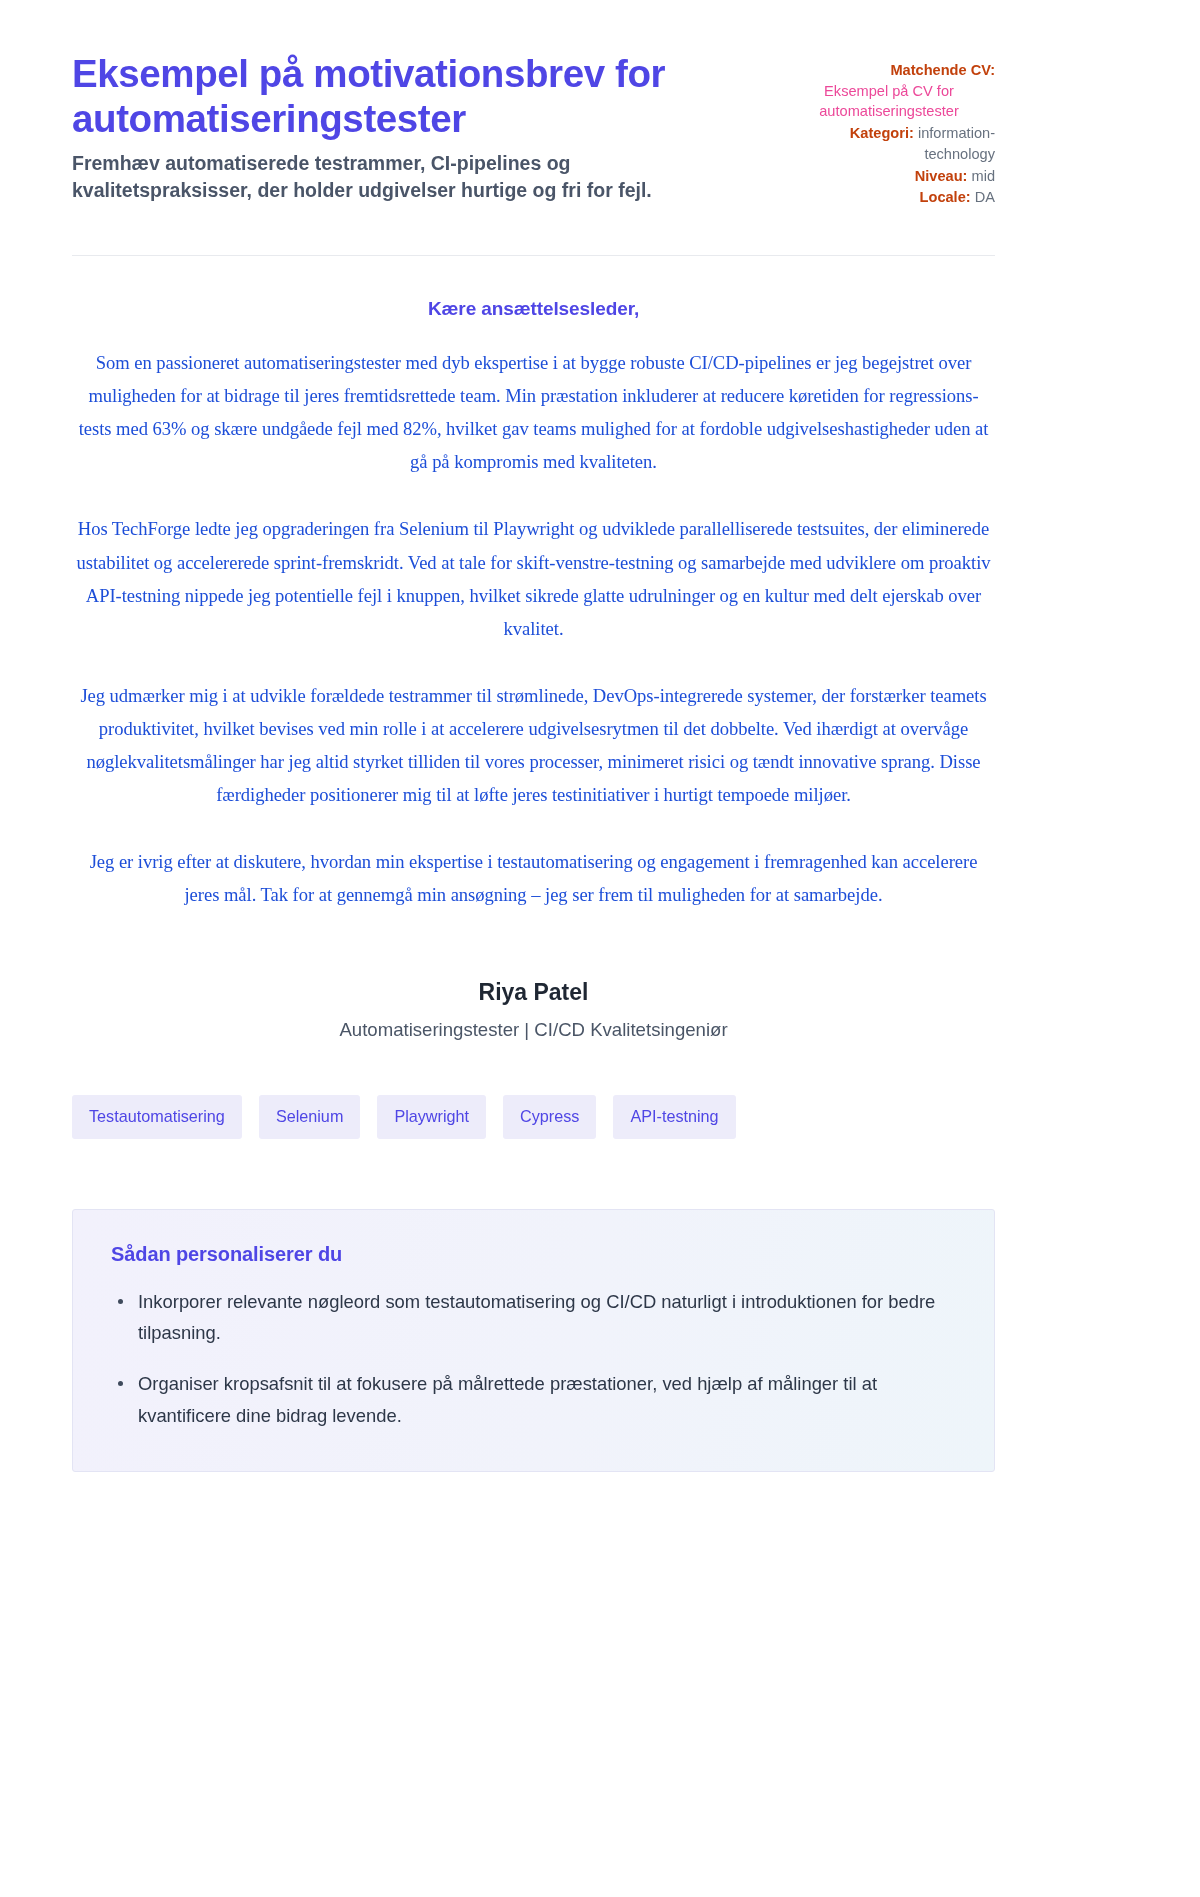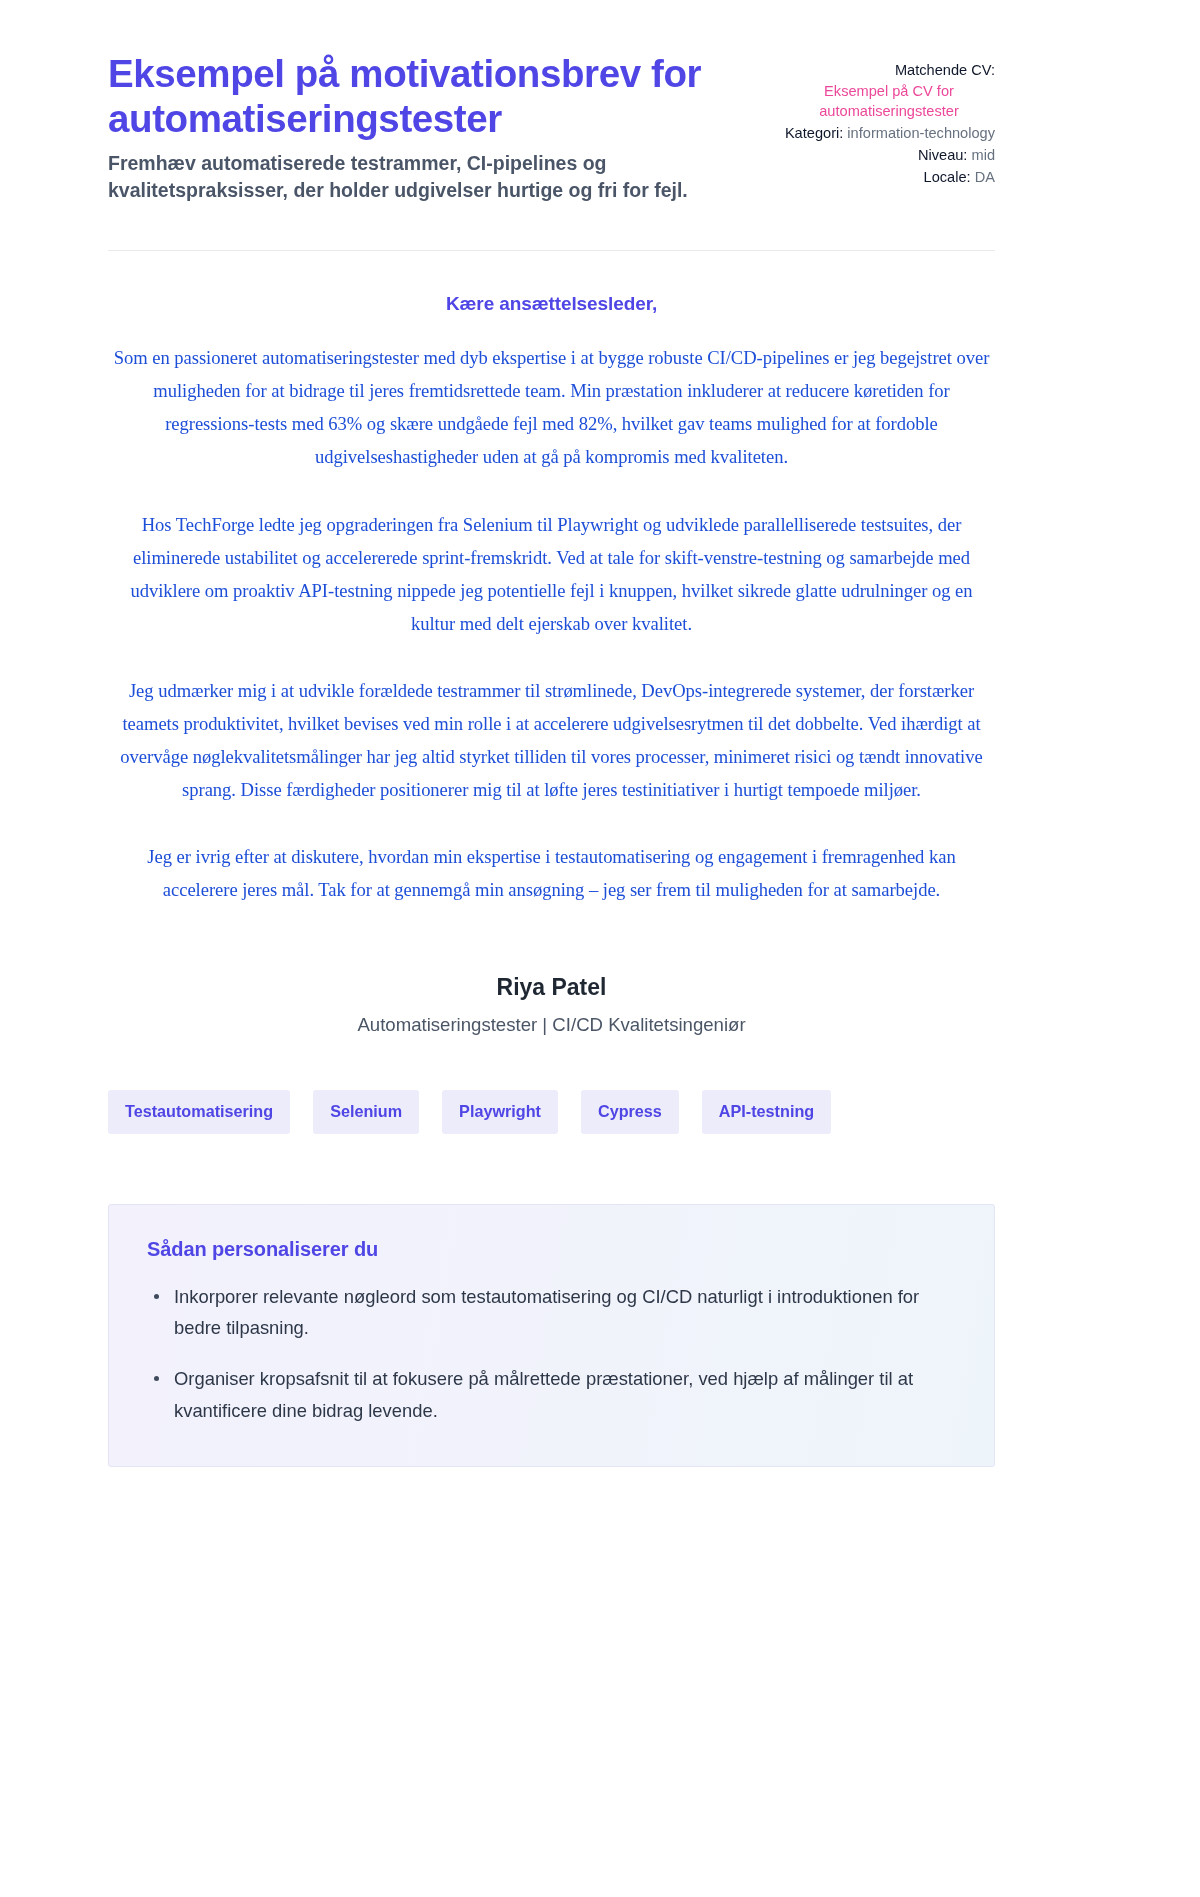--- a/index.html
+++ b/index.html
@@ -11,21 +11,21 @@
   body {
     width: 1200px;
     min-height: 1897px;
     font-family: "Liberation Sans", "DejaVu Sans", sans-serif;
     color: #2f3a4a;
     -webkit-font-smoothing: antialiased;
   }
   .page {
     width: 1103px;
     box-sizing: border-box;
-    padding: 52px 108px 0 108px;
+    padding: 52px 108px 0 72px;
   }
 
   
   .header {
     display: flex;
     align-items: flex-start;
     justify-content: space-between;
     gap: 28px;
   }
   .header-left {
@@ -54,22 +54,22 @@
     text-align: right;
     font-size: 14.6px;
     line-height: 1.42;
     color: #5b6472;
     padding-top: 8px;
   }
   .meta-row {
     margin-bottom: 1px;
   }
   .meta-label {
-    font-weight: 400;
-    color: #0f172a;
+    font-weight: 700;
+    color: #c2410c;
   }
   .meta-value {
     font-weight: 400;
     color: #67717f;
   }
   .meta-block-value {
     display: block;
     color: #ec4899;
     text-align: center;
   }
@@ -119,23 +119,22 @@
     margin: 13px 0 0 0;
     font-size: 18.6px;
     font-weight: 400;
     color: #4a5566;
   }
 
   
   .tags {
     display: flex;
     flex-wrap: wrap;
-    gap: 23px;
+    gap: 17px;
     margin-top: 54px;
-    font-weight: bold;
   }
   .tag {
     background: #edecfa;
     color: #4f46e5;
     font-size: 16.2px;
     line-height: 1;
     padding: 13px 17px 14px 17px;
     border-radius: 3px;
     white-space: nowrap;
   }

